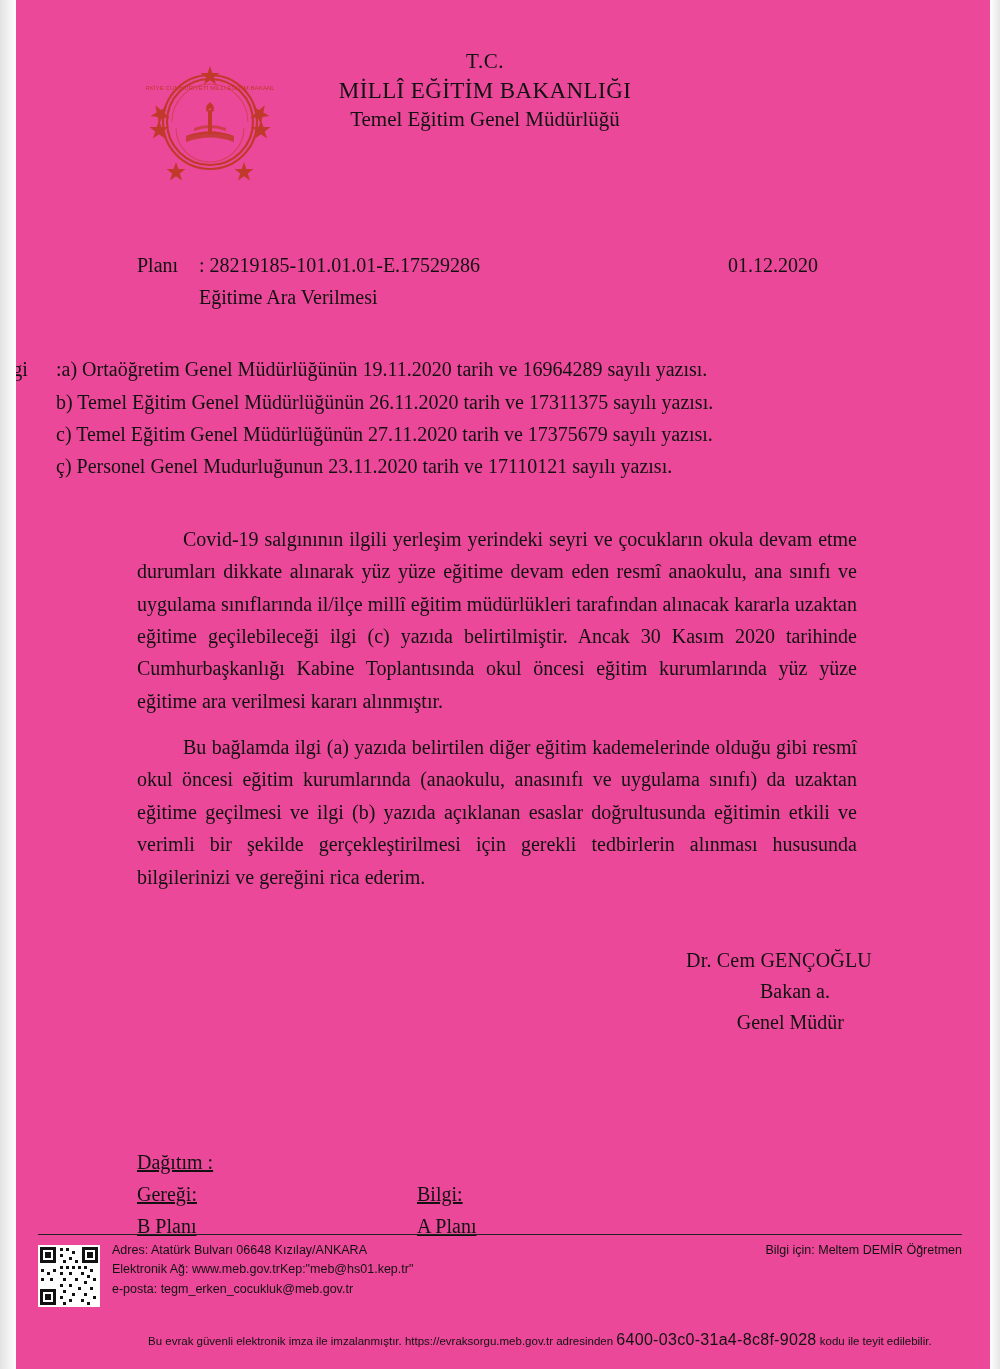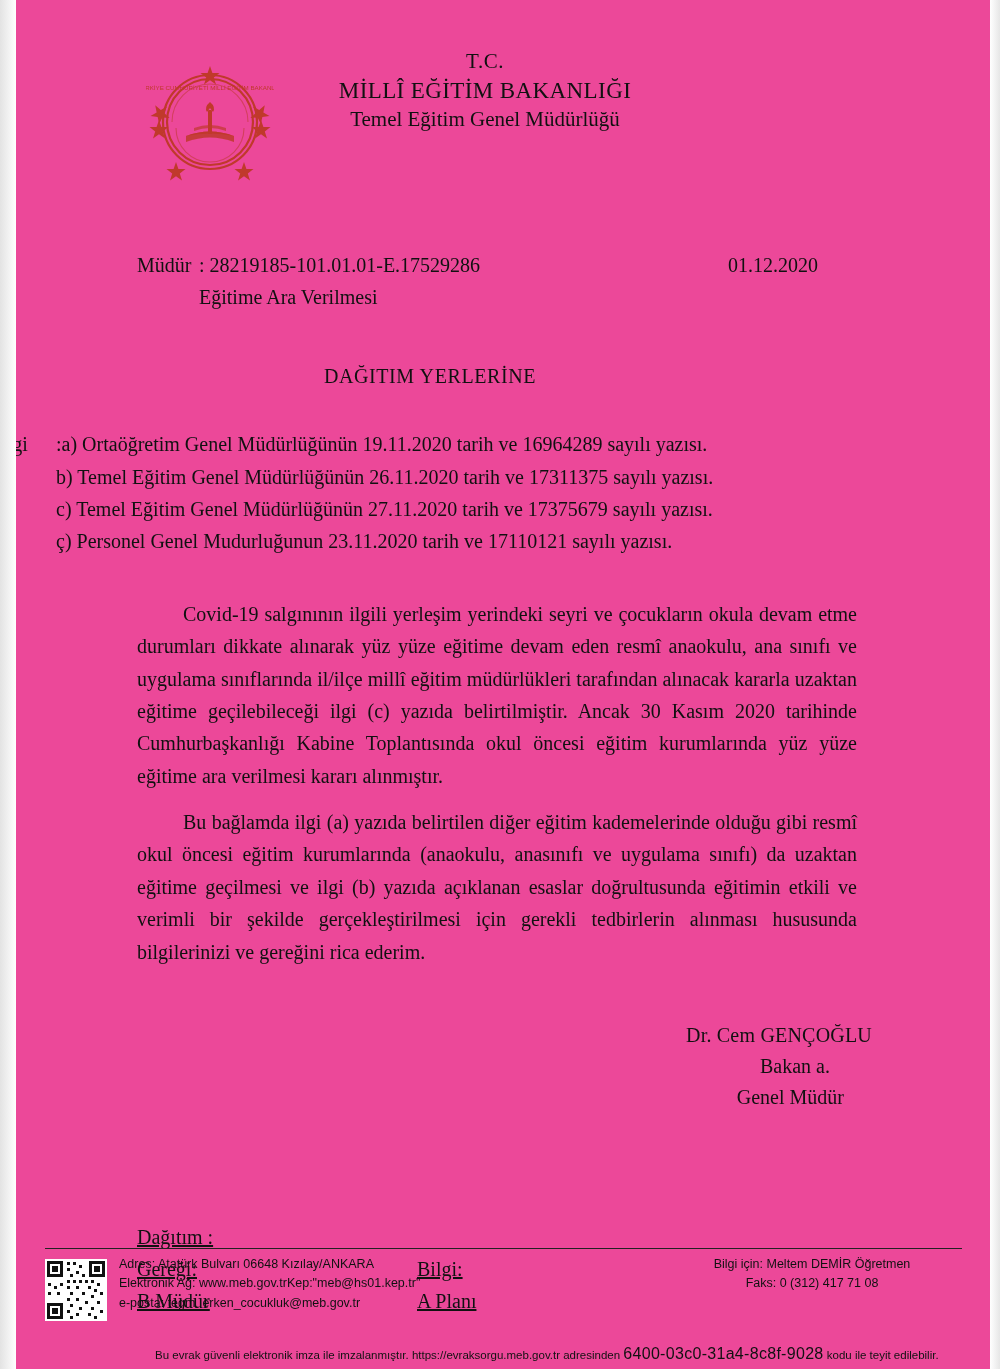--- a/index.html
+++ b/index.html
@@ -152,26 +152,26 @@
   }
   .dist-cols {
     display: flex;
   }
   .dist-col-a { width: 280px; }
   .dist-col-b { width: 300px; }
 
   
   .footer {
     position: absolute;
-    left: 7px;
+    left: 0;
     right: 0;
     bottom: 0;
     height: 118px;
     border-top: 1px solid #222;
-    margin: 2px 38px;
+    margin: 16px 38px;
     width: auto;
   }
   .footer-inner {
     display: flex;
     align-items: flex-start;
     padding-top: 6px;
     font-family: "Liberation Sans", sans-serif;
   }
   .qr {
     width: 62px;
@@ -182,21 +182,21 @@
   }
   .footer-left {
     font-size: 12.5px;
     line-height: 1.55;
     color: #111;
     flex: 1 1 auto;
   }
   .footer-right {
     font-size: 12.5px;
     line-height: 1.55;
-    text-align: center;
+    text-align: right;
     flex: 0 0 300px;
     padding-left: 10px;
   }
   .footer-note {
     position: absolute;
     left: 110px;
     bottom: 4px;
     font-family: "Liberation Sans", sans-serif;
     font-size: 11.5px;
     color: #111;
@@ -262,27 +262,26 @@
     <div class="header-titles">
       <div class="tc">T.C.</div>
       <div class="ministry">MİLLÎ EĞİTİM BAKANLIĞI</div>
       <div class="dept">Temel Eğitim Genel Müdürlüğü</div>
     </div>
   </div>
 
   <div class="meta">
     <div class="meta-date">01.12.2020</div>
     <div class="meta-row">
-      <div class="meta-label">Müdür</div>
+      <div class="meta-label">Planı</div>
       <div class="meta-value">: 28219185-101.01.01-E.17529286</div>
     </div>
     <div class="meta-cont">Eğitime Ara Verilmesi</div>
   </div>
 
-  <div class="dagitim-heading">DAĞITIM YERLERİNE</div>
 
   <div class="refs">
     <div class="refs-first">
       <div class="refs-label">İlgi</div>
       <div>:a) Ortaöğretim Genel Müdürlüğünün 19.11.2020 tarih ve 16964289 sayılı yazısı.</div>
     </div>
     <div class="refs-item">b) Temel Eğitim Genel Müdürlüğünün 26.11.2020 tarih ve 17311375 sayılı yazısı.</div>
     <div class="refs-item">c) Temel Eğitim Genel Müdürlüğünün 27.11.2020 tarih ve 17375679 sayılı yazısı.</div>
     <div class="refs-item">ç) Personel Genel Mudurluğunun 23.11.2020 tarih ve 17110121 sayılı yazısı.</div>
   </div>
@@ -296,21 +295,21 @@
     <div class="name">Dr. Cem GENÇOĞLU</div>
     <div class="sig-line2">Bakan a.</div>
     <div class="sig-line3">Genel Müdür</div>
   </div>
 
   <div class="dist">
     <div>Dağıtım :</div>
     <div class="dist-cols">
       <div class="dist-col-a">
         <div>Gereği:</div>
-        <div>B Müdür</div>
+        <div>B Planı</div>
       </div>
       <div class="dist-col-b">
         <div>Bilgi:</div>
         <div>A Planı</div>
       </div>
     </div>
   </div>
 
   <div class="footer">
     <div class="footer-inner">
@@ -369,21 +368,20 @@
           </g>
         </svg>
       </div>
       <div class="footer-left">
         <div>Adres: Atatürk Bulvarı 06648 Kızılay/ANKARA</div>
         <div>Elektronik Ağ: www.meb.gov.trKep:"meb@hs01.kep.tr"</div>
         <div>e-posta: tegm_erken_cocukluk@meb.gov.tr</div>
       </div>
       <div class="footer-right">
         <div>Bilgi için:  Meltem DEMİR Öğretmen</div>
-        <div>Faks: 0 (312) 417 71 08</div>
       </div>
     </div>
     <div class="footer-note">
       <span>Bu evrak güvenli elektronik imza ile imzalanmıştır. https://evraksorgu.meb.gov.tr adresinden</span>
       <span class="code">6400-03c0-31a4-8c8f-9028</span>
       <span>kodu ile teyit edilebilir.</span>
     </div>
   </div>
 
 </div>

